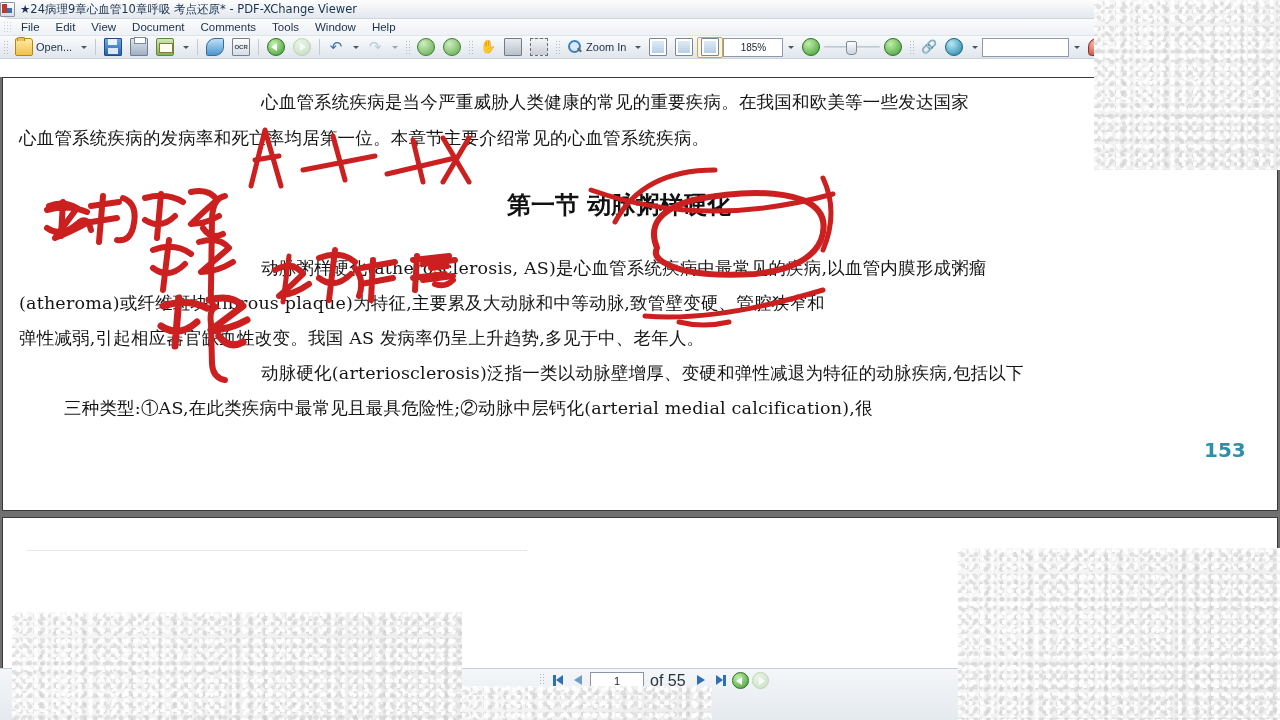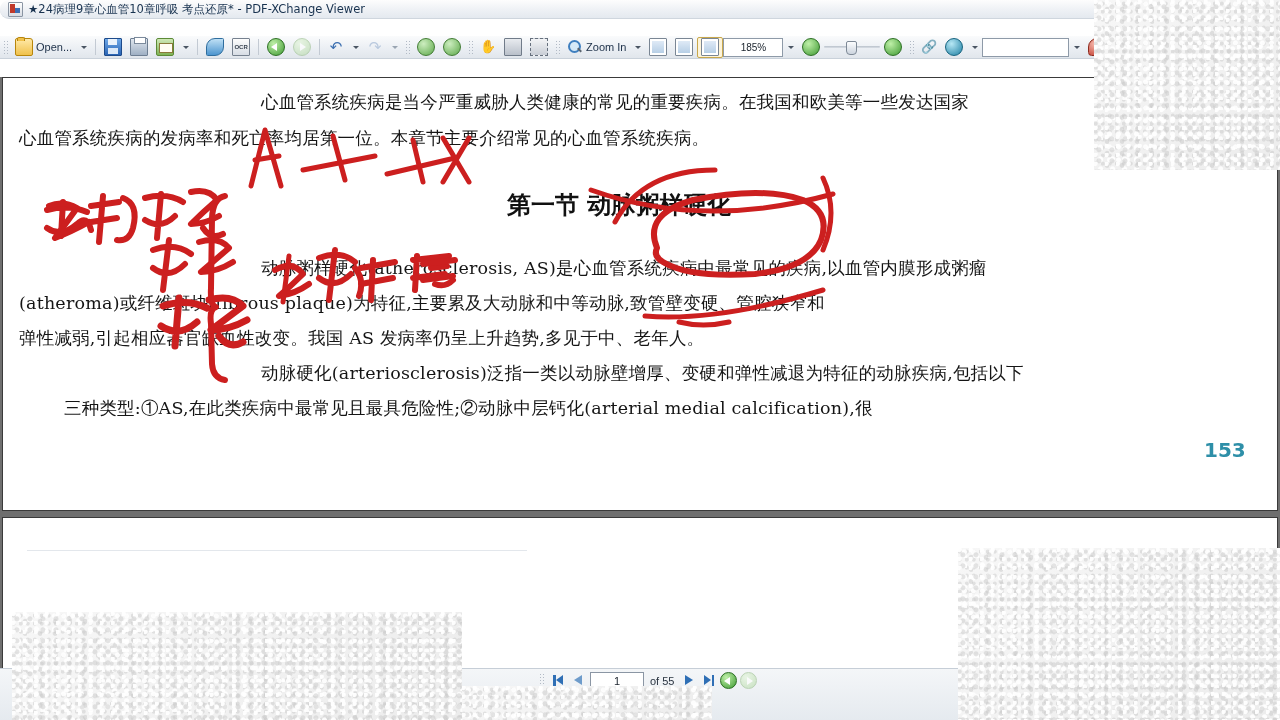--- a/index.html
+++ b/index.html
@@ -9,21 +9,21 @@
     font-family:"Liberation Sans","DejaVu Sans",sans-serif;
     -webkit-font-smoothing:antialiased;
   }
   #app{position:relative;width:1280px;height:720px;overflow:hidden;background:#fff;}
 
   
   .titlebar{
     position:absolute;left:0;top:0;width:1280px;height:19px;
     background:linear-gradient(#fdfdfd,#eef1f5 55%,#e4e9ef);
     border-bottom:1px solid #cfd6de;
-    display:flex;align-items:center;padding-left:8px;box-sizing:border-box;border-radius:9px;
+    display:flex;align-items:center;padding-left:0;box-sizing:border-box;border-radius:9px;
   }
   .app-ico{
     width:13px;height:13px;margin-right:5px;flex:none;position:relative;
     background:linear-gradient(#fefefe,#d8dde4);
     border:1px solid #8a95a3;border-radius:1px;
   }
   .app-ico:before{
     content:"";position:absolute;left:1px;top:1px;width:5px;height:9px;
     background:#c0392b;
   }
@@ -206,21 +206,21 @@
   .bar-l{position:absolute;left:3px;top:3px;width:2.5px;height:11px;background:#2f6fb5;}
   .bar-r{position:absolute;right:3px;top:3px;width:2.5px;height:11px;background:#2f6fb5;}
   .tri-lf{position:absolute;left:6px;top:3px;width:0;height:0;
     border-top:5.5px solid transparent;border-bottom:5.5px solid transparent;border-right:7px solid #2f6fb5;}
   .tri-rf{position:absolute;left:4px;top:3px;width:0;height:0;
     border-top:5.5px solid transparent;border-bottom:5.5px solid transparent;border-left:7px solid #2f6fb5;}
   .pagebox{
     width:52px;height:16px;background:#fff;border:1px solid #8b96a4;
     font-size:11px;color:#1a222c;text-align:center;line-height:16px;flex:none;
   }
-  .oftxt{font-size:11px;color:#2a3440;white-space:nowrap;padding:0 3px;text-decoration:underline;}
+  .oftxt{font-size:16px;color:#2a3440;white-space:nowrap;padding:0 3px;text-decoration:underline;}
 
   
   .overlay{
     position:absolute;overflow:hidden;
     background-color:#f2f2f2;
     background-image:
       radial-gradient(circle at 12% 18%, rgba(255,255,255,.95) 0 2px, transparent 3px),
       radial-gradient(circle at 38% 62%, rgba(205,205,205,.55) 0 2px, transparent 3px),
       radial-gradient(circle at 72% 30%, rgba(255,255,255,.9) 0 2px, transparent 3px),
       radial-gradient(circle at 88% 78%, rgba(200,200,200,.5) 0 2px, transparent 3px),
@@ -237,20 +237,31 @@
 </head>
 <body>
 
 <div id="app">
 
   <div class="titlebar">
     <div class="app-ico"></div>
     <span class="title-txt">★24病理9章心血管10章呼吸 考点还原* - PDF-XChange Viewer</span>
   </div>
 
+  <div class="menubar">
+    <div class="grip"></div>
+    <div class="menuitem">File</div>
+    <div class="menuitem">Edit</div>
+    <div class="menuitem">View</div>
+    <div class="menuitem">Document</div>
+    <div class="menuitem">Comments</div>
+    <div class="menuitem">Tools</div>
+    <div class="menuitem">Window</div>
+    <div class="menuitem">Help</div>
+  </div>
 
   <div class="toolbar">
     <div class="tb-grip"></div>
 
     <div class="tbtn">
       <span class="ic ic-folder"></span>
       <span>Open...</span>
     </div>
     <div class="tbtn">
       <span class="caret"></span>

